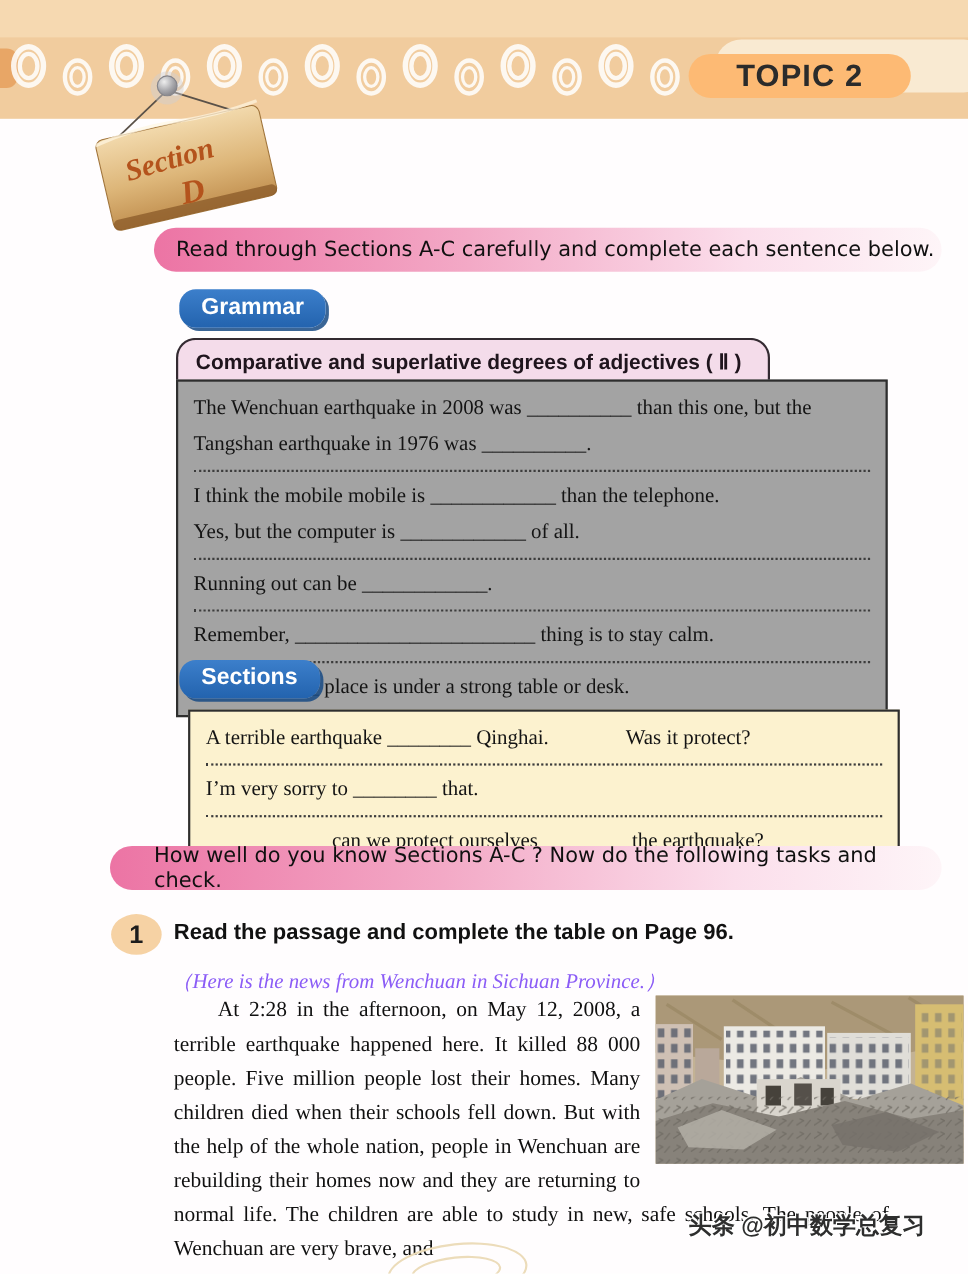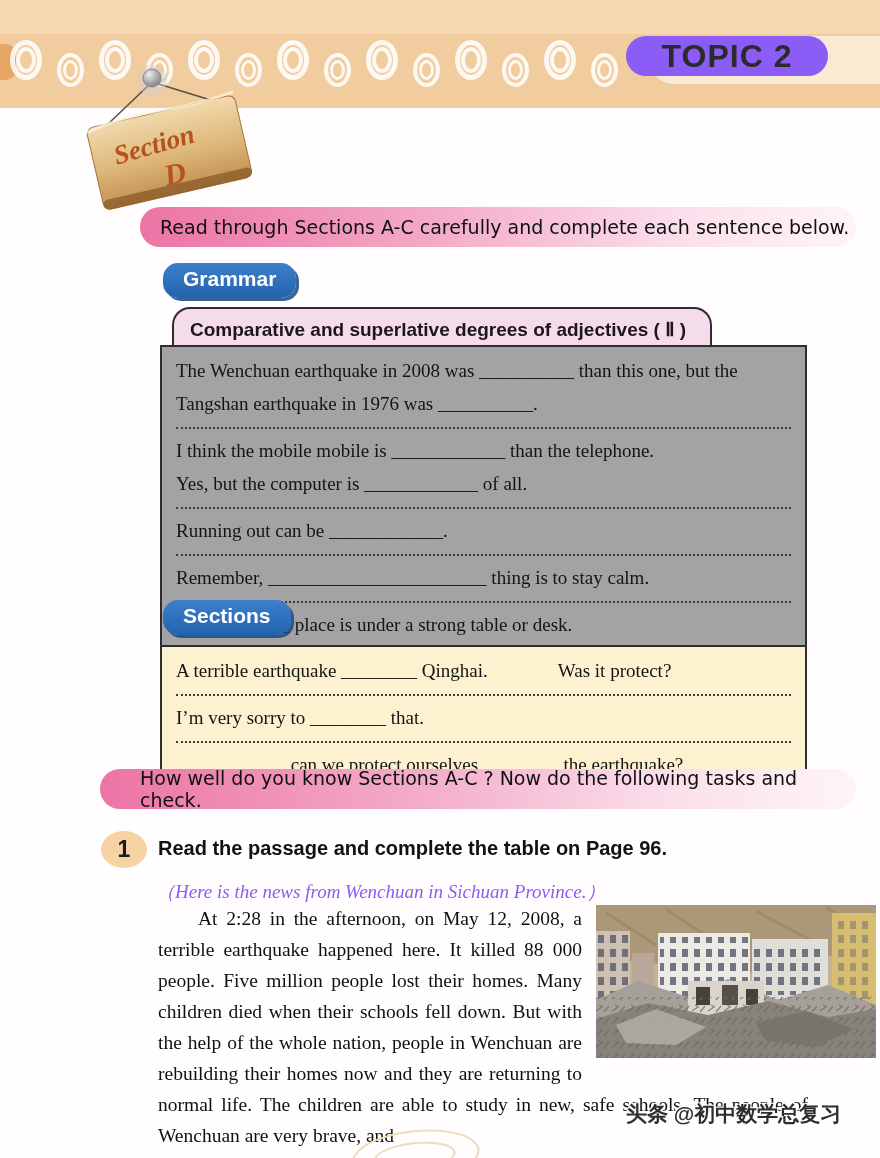--- a/index.html
+++ b/index.html
@@ -13,22 +13,22 @@
   .header-band-lower { position:absolute; left:0; top:34px; width:880px; height:74px; background:#f1cc9e; }
   .left-tab { position:absolute; left:0; top:44px; width:16px; height:36px; background:#e8a666; border-radius:0 10px 10px 0; }
   .ring-row { position:absolute; left:10px; top:40px; width:630px; display:flex; gap:15px; align-items:flex-start; }
   .ring { width:32px; height:40px; border:5px solid rgba(255,255,255,.85); border-radius:50%;
           display:flex; align-items:center; justify-content:center; box-sizing:border-box; flex:none; }
   .ring-inner { width:12px; height:18px; border:4px solid rgba(255,255,255,.85); border-radius:50%; box-sizing:content-box; }
   .ring-small { width:27px; height:34px; border-width:4px; margin-top:13px; }
   .ring-small .ring-inner { width:9px; height:14px; border-width:3px; }
 
   .topic-pill-back { position:absolute; left:650px; top:36px; width:250px; height:48px; background:#f9ead2; border-radius:24px; }
-  .topic-pill { position:absolute; left:626px; top:36px; width:202px; height:40px; background:#8b5cf6; border-radius:20px;
-    display:flex; align-items:center; justify-content:center; font-size:32px; font-weight:600; color:#2b2b2b; letter-spacing:1px; }
+  .topic-pill { position:absolute; left:626px; top:49px; width:202px; height:40px; background:#fdba74; border-radius:20px;
+    display:flex; align-items:center; justify-content:center; font-size:28px; font-weight:600; color:#2b2b2b; letter-spacing:1px; }
 
   
   .section-ornament { position:absolute; left:72px; top:60px; width:210px; height:150px; }
 
   
   .pink-banner { position:absolute; height:40px; border-radius:21px;
     background:linear-gradient(90deg,#ec74a4 0%,#f3a9c6 40%,#fbdeeb 75%,#fef5f8 100%);
     display:flex; align-items:center; color:#101010; font-size:19px;
     font-family:"DejaVu Sans", sans-serif; }
   .banner1 { left:140px; top:207px; width:716px; padding-left:20px; box-sizing:border-box; }
@@ -36,24 +36,24 @@
 
   
   .blue-badge { position:absolute; background:linear-gradient(180deg,#3c7fcb,#2363ae); color:#fff; font-weight:bold;
     font-size:21px; padding:4px 20px 7px 20px; border-radius:15px; box-shadow:3px 3px 0 rgba(23,74,132,.85); }
   .grammar-badge { left:163px; top:263px; }
   .functions-badge { left:163px; top:600px; }
 
   
   .panel-tab { position:absolute; left:160px; top:307px; width:540px; height:42px; box-sizing:border-box;
     background:#f4dcea; border:2px solid #332a31; border-bottom:none; border-radius:18px 18px 0 0;
-    display:flex; align-items:center; padding-left:16px; font-weight:bold; font-size:19px; color:#1f151d;margin-left:12px; }
+    display:flex; align-items:center; padding-left:16px; font-weight:bold; font-size:19px; color:#1f151d; }
   .panel { position:absolute; left:160px; width:647px; box-sizing:border-box; border:2px solid #2e2e2e; padding:2px 14px; }
   .grammar-panel { top:345px; background:#a3a3a3; }
-  .functions-panel { top:645px; background:#fcf2cf; }
+  .functions-panel { top:645px; background:#fcf2cf;margin-left:11px; }
   .p-row { padding:5px 0 7px 0; }
   .p-row + .p-row { border-top:2px dotted #3c3c3c; }
   .row-line { font-family:"Liberation Serif", serif; font-size:19px; line-height:33px; color:#141414; white-space:nowrap; }
   .f-row { display:flex; }
   .f-right { margin-left:70px; }
   .f-indent { padding-left:34px; }
 
   
   .task-num { position:absolute; left:101px; top:831px; width:46px; height:37px; background:#f6d2a4; border-radius:50%;
     display:flex; align-items:center; justify-content:center; font-weight:bold; font-size:23px; color:#1c1c1c; }

